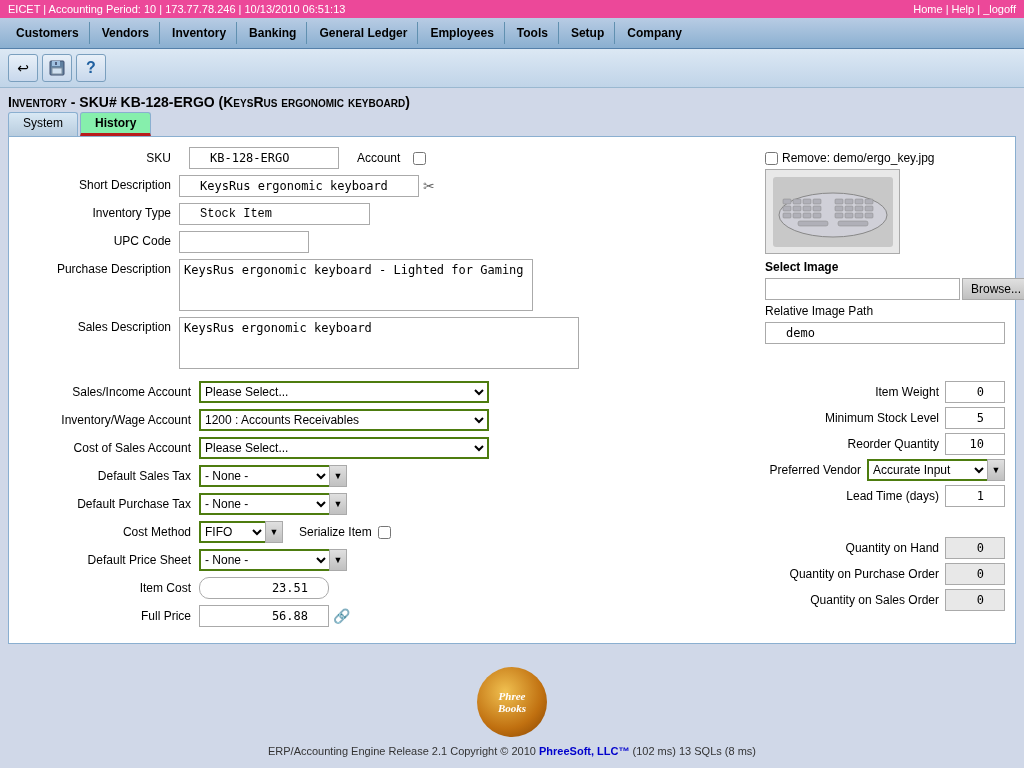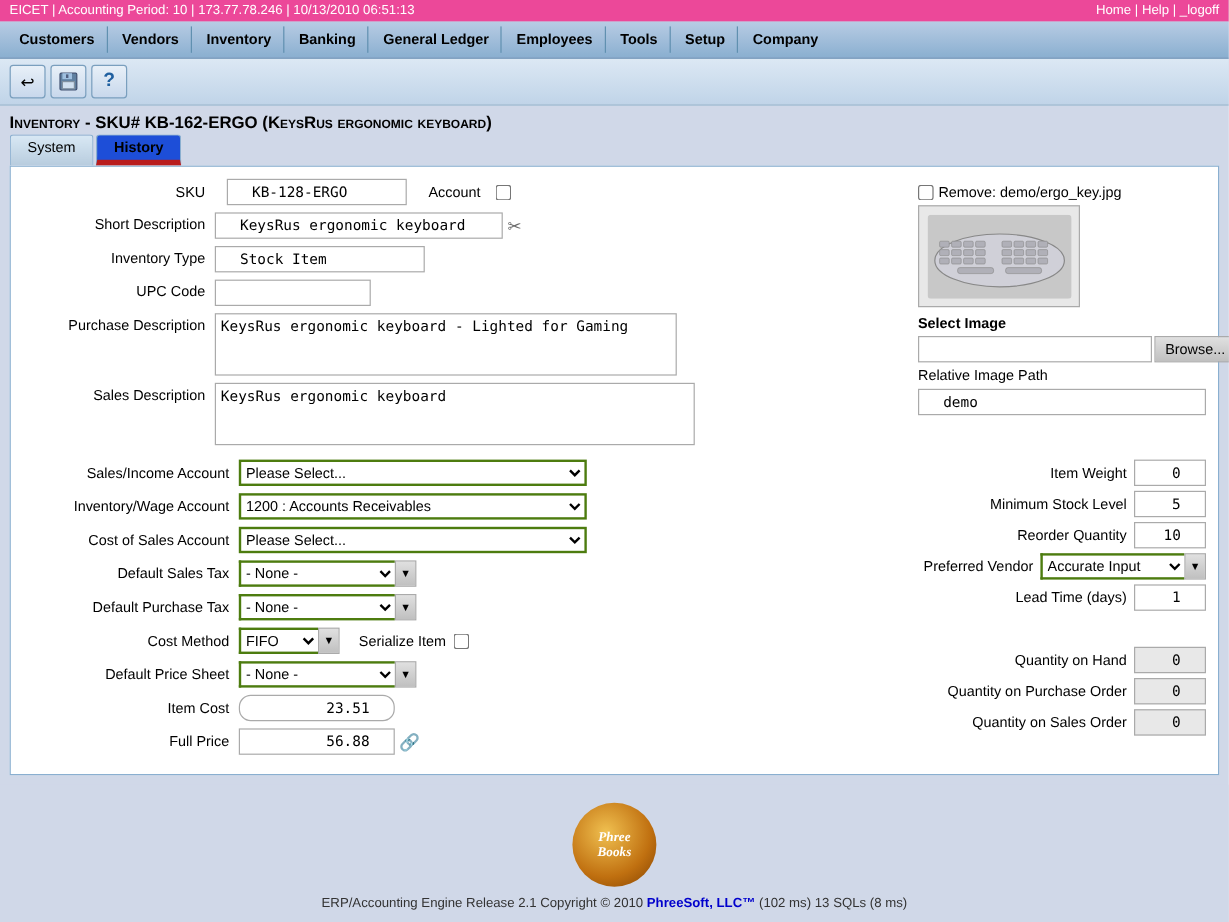--- a/index.html
+++ b/index.html
@@ -75,22 +75,22 @@
       padding: 3px 14px;
       border: 1px solid #8aafd0;
       border-bottom: none;
       background: linear-gradient(to bottom, #d8e8f4, #b8ccde);
       cursor: pointer;
       font-size: 12px;
       border-radius: 3px 3px 0 0;
       margin-right: 2px;
     }
     .tab.active {
-      background: #1d4ed8;
-      border-bottom: 5px solid #b91c1c;
+      background: #86efac;
+      border-bottom: 3px solid #b91c1c;
       font-weight: bold;
     }
 
     
     #main-content {
       background: #fff;
       border: 1px solid #8aafd0;
       margin: 0 8px 8px 8px;
       padding: 10px;
     }
@@ -327,21 +327,21 @@
     <svg width="16" height="16" viewBox="0 0 16 16" fill="none">
       <rect x="1" y="1" width="14" height="14" rx="1" fill="#6080a0" stroke="#405070"></rect>
       <rect x="3" y="1" width="8" height="5" fill="#a0c0e0"></rect>
       <rect x="3" y="8" width="10" height="6" fill="#d0e0f0" stroke="#8090a0"></rect>
       <rect x="6" y="2" width="2" height="3" fill="#506080"></rect>
     </svg>
   </button>
   <button class="toolbar-btn" title="Help" style="font-weight:bold; font-size:16px; color:#2060a0;">?</button>
 </div>
 
-<div id="page-title">Inventory - SKU# KB-162-ERGO (KeysRus ergonomic keyboard)</div>
+<div id="page-title">Inventory - SKU# KB-128-ERGO (KeysRus ergonomic keyboard)</div>
 
 <div id="tabs">
   <div class="tab">System</div>
   <div class="tab active">History</div>
 </div>
 
 <div id="main-content">
 
   <div class="form-section">
     <div class="form-left">
@@ -356,31 +356,31 @@
       <div class="form-row">
         <span class="form-label">Short Description</span>
         <div class="form-control" style="display:flex; align-items:center; gap:4px;">
           <input type="text" value="KeysRus ergonomic keyboard" style="width: 240px;">
           <span class="scissors-icon">✂</span>
         </div>
       </div>
 
       <div class="form-row">
         <span class="form-label">Inventory Type</span>
-        <input type="text" value="Stock Item" style="width: 175px;">
+        <input type="text" value="Stock Item" style="width: 191px; font-family: Liberation Mono, monospace;">
       </div>
 
       <div class="form-row">
         <span class="form-label">UPC Code</span>
         <input type="text" value="" style="width: 130px;">
       </div>
 
       <div class="form-row">
         <span class="form-label">Purchase Description</span>
-        <textarea rows="3" style="width: 385px; height: 52px;">KeysRus ergonomic keyboard - Lighted for Gaming</textarea>
+        <textarea rows="3" style="width: 354px; height: 52px;">KeysRus ergonomic keyboard - Lighted for Gaming</textarea>
       </div>
 
       <div class="form-row">
         <span class="form-label">Sales Description</span>
         <textarea rows="3" style="width: 400px; height: 52px;">KeysRus ergonomic keyboard</textarea>
       </div>
 
     </div>
 
     <div class="image-section" style="width:240px; padding-top:4px;">

